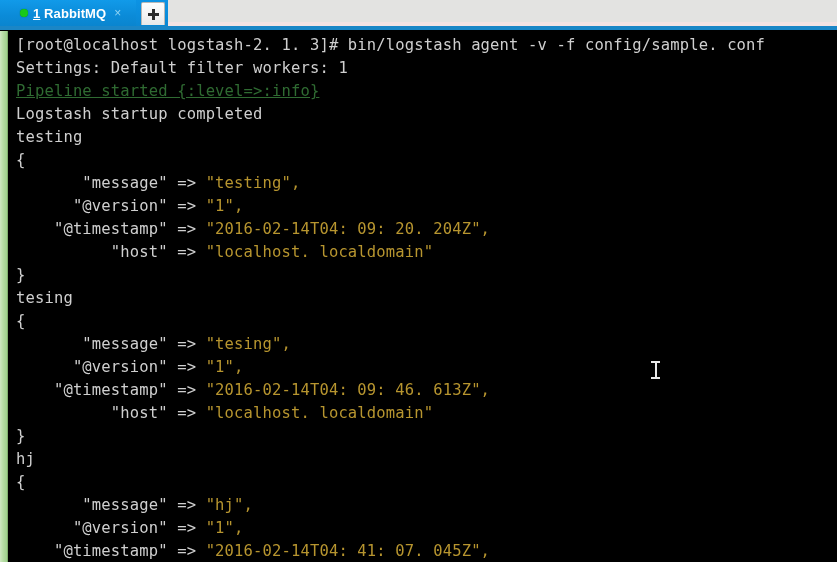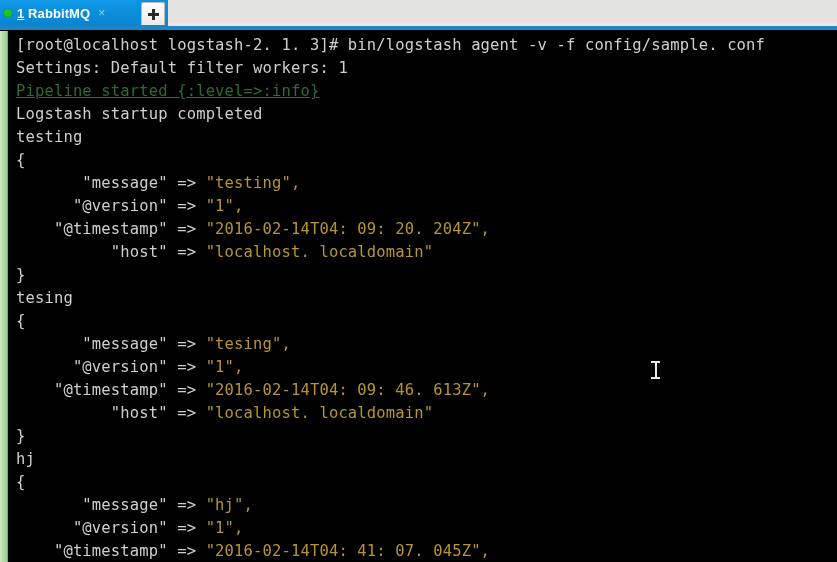--- a/index.html
+++ b/index.html
@@ -59,21 +59,21 @@
   }
 
   
   #tab-active {
     position: absolute;
     left: 0; top: 0;
     width: 136px;
     height: 26px;
     display: flex;
     align-items: center;
-    padding-left: 4px;
+    padding-left: 20px;
     box-sizing: border-box;
     background: #0d8fdd;
     background: linear-gradient(to bottom, #119ae9 0%, #0b8bd8 60%, #0a85cf 100%);
   }
   #tab-status-dot {
     width: 8px;
     height: 8px;
     border-radius: 50%;
     background: #18c91b;
     flex: 0 0 auto;

